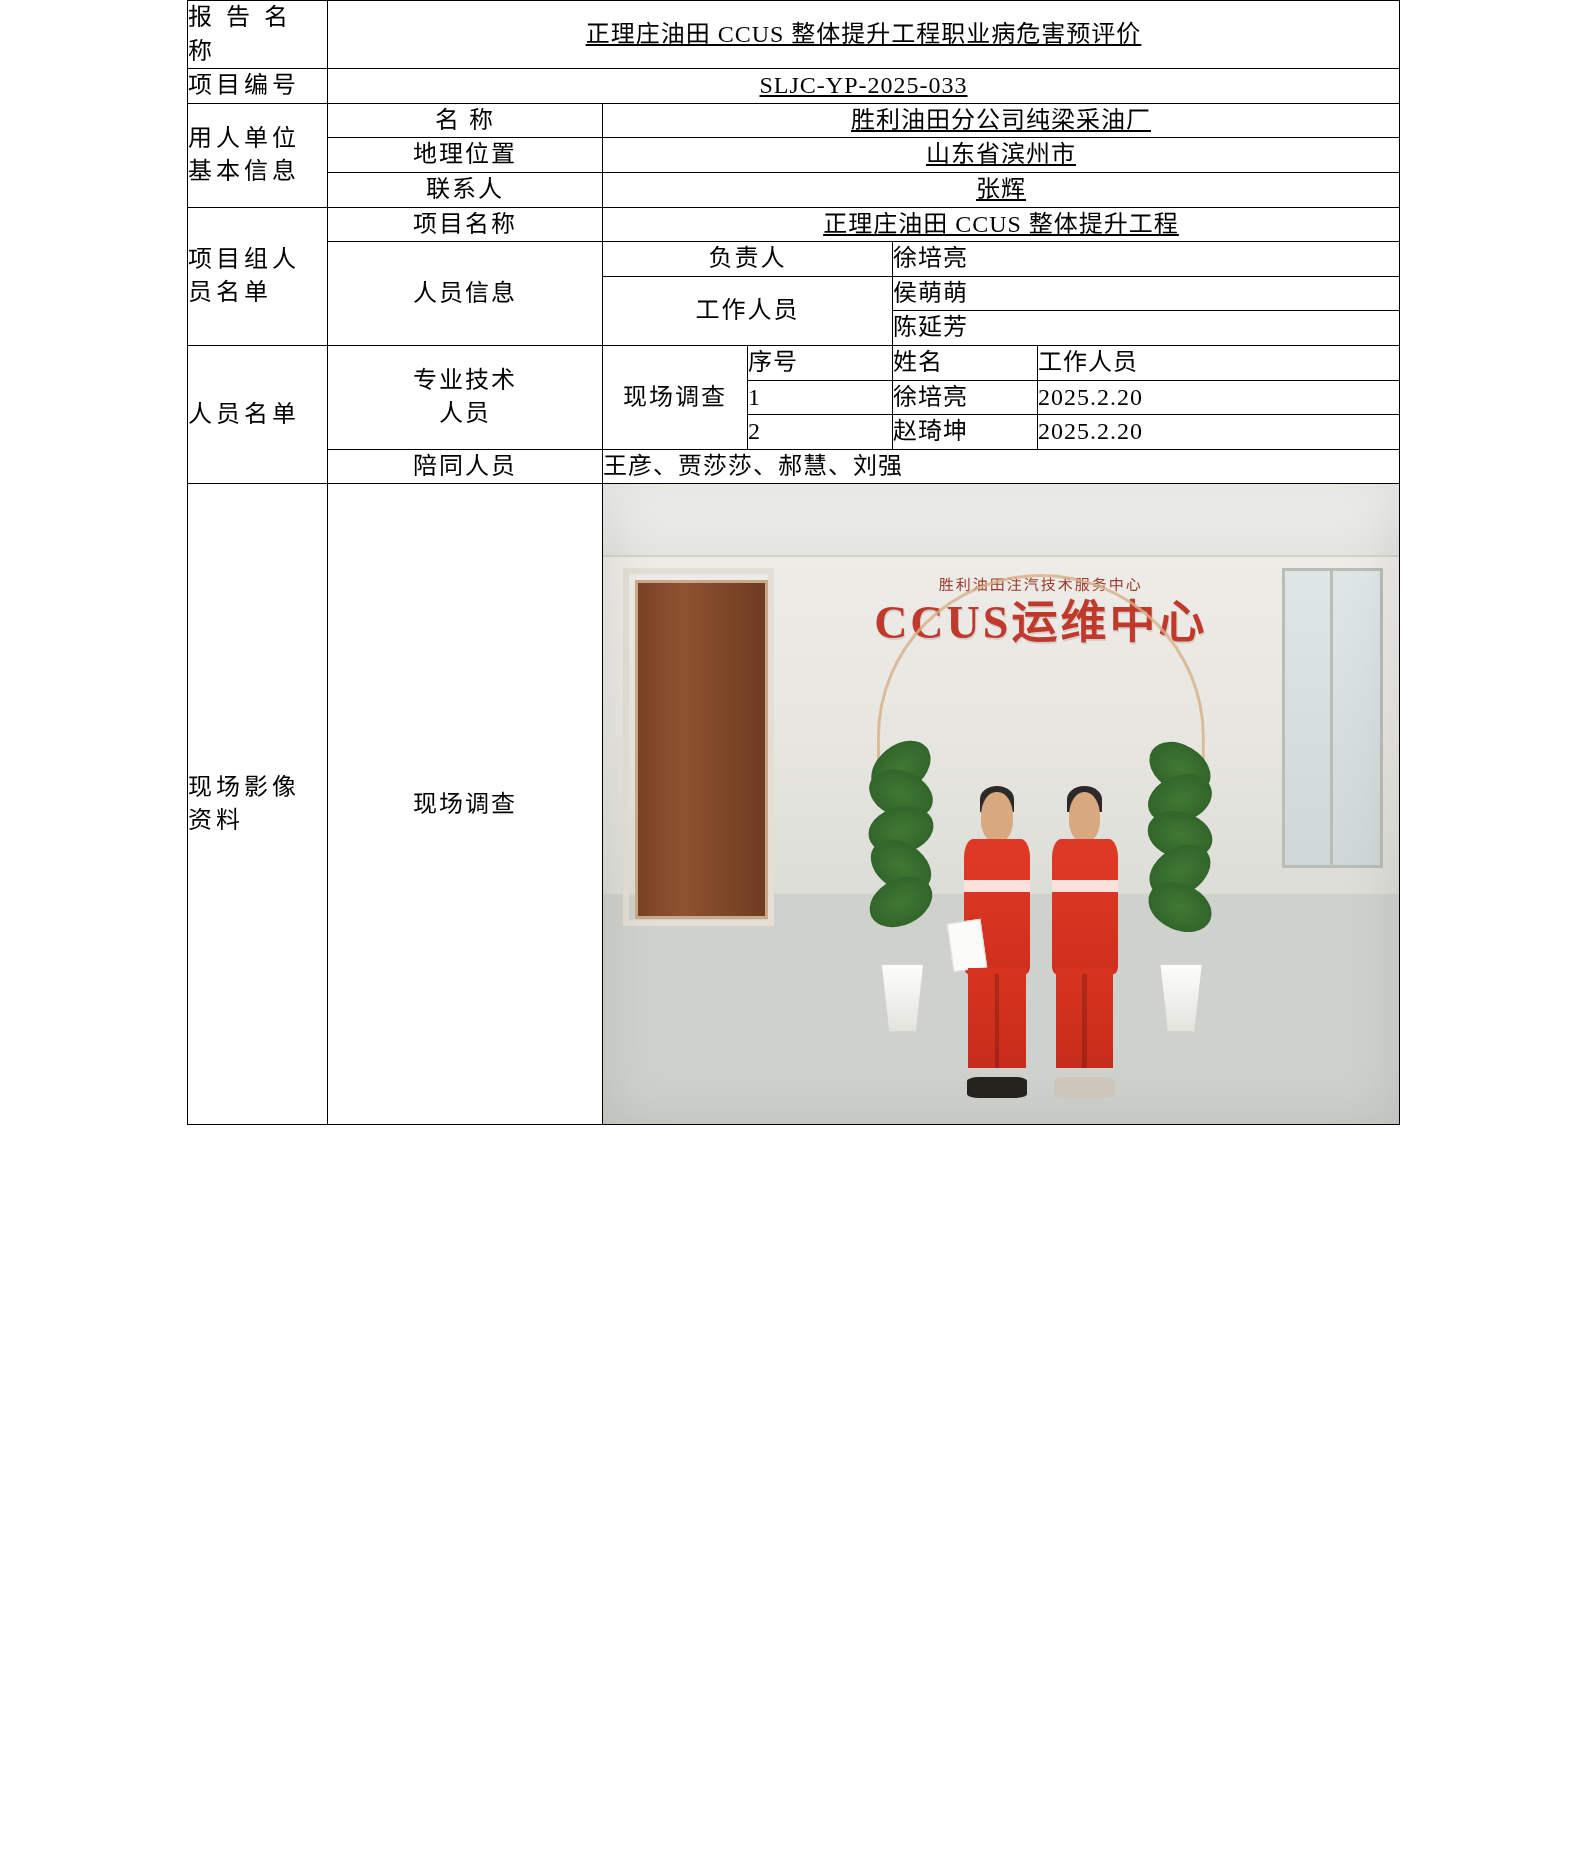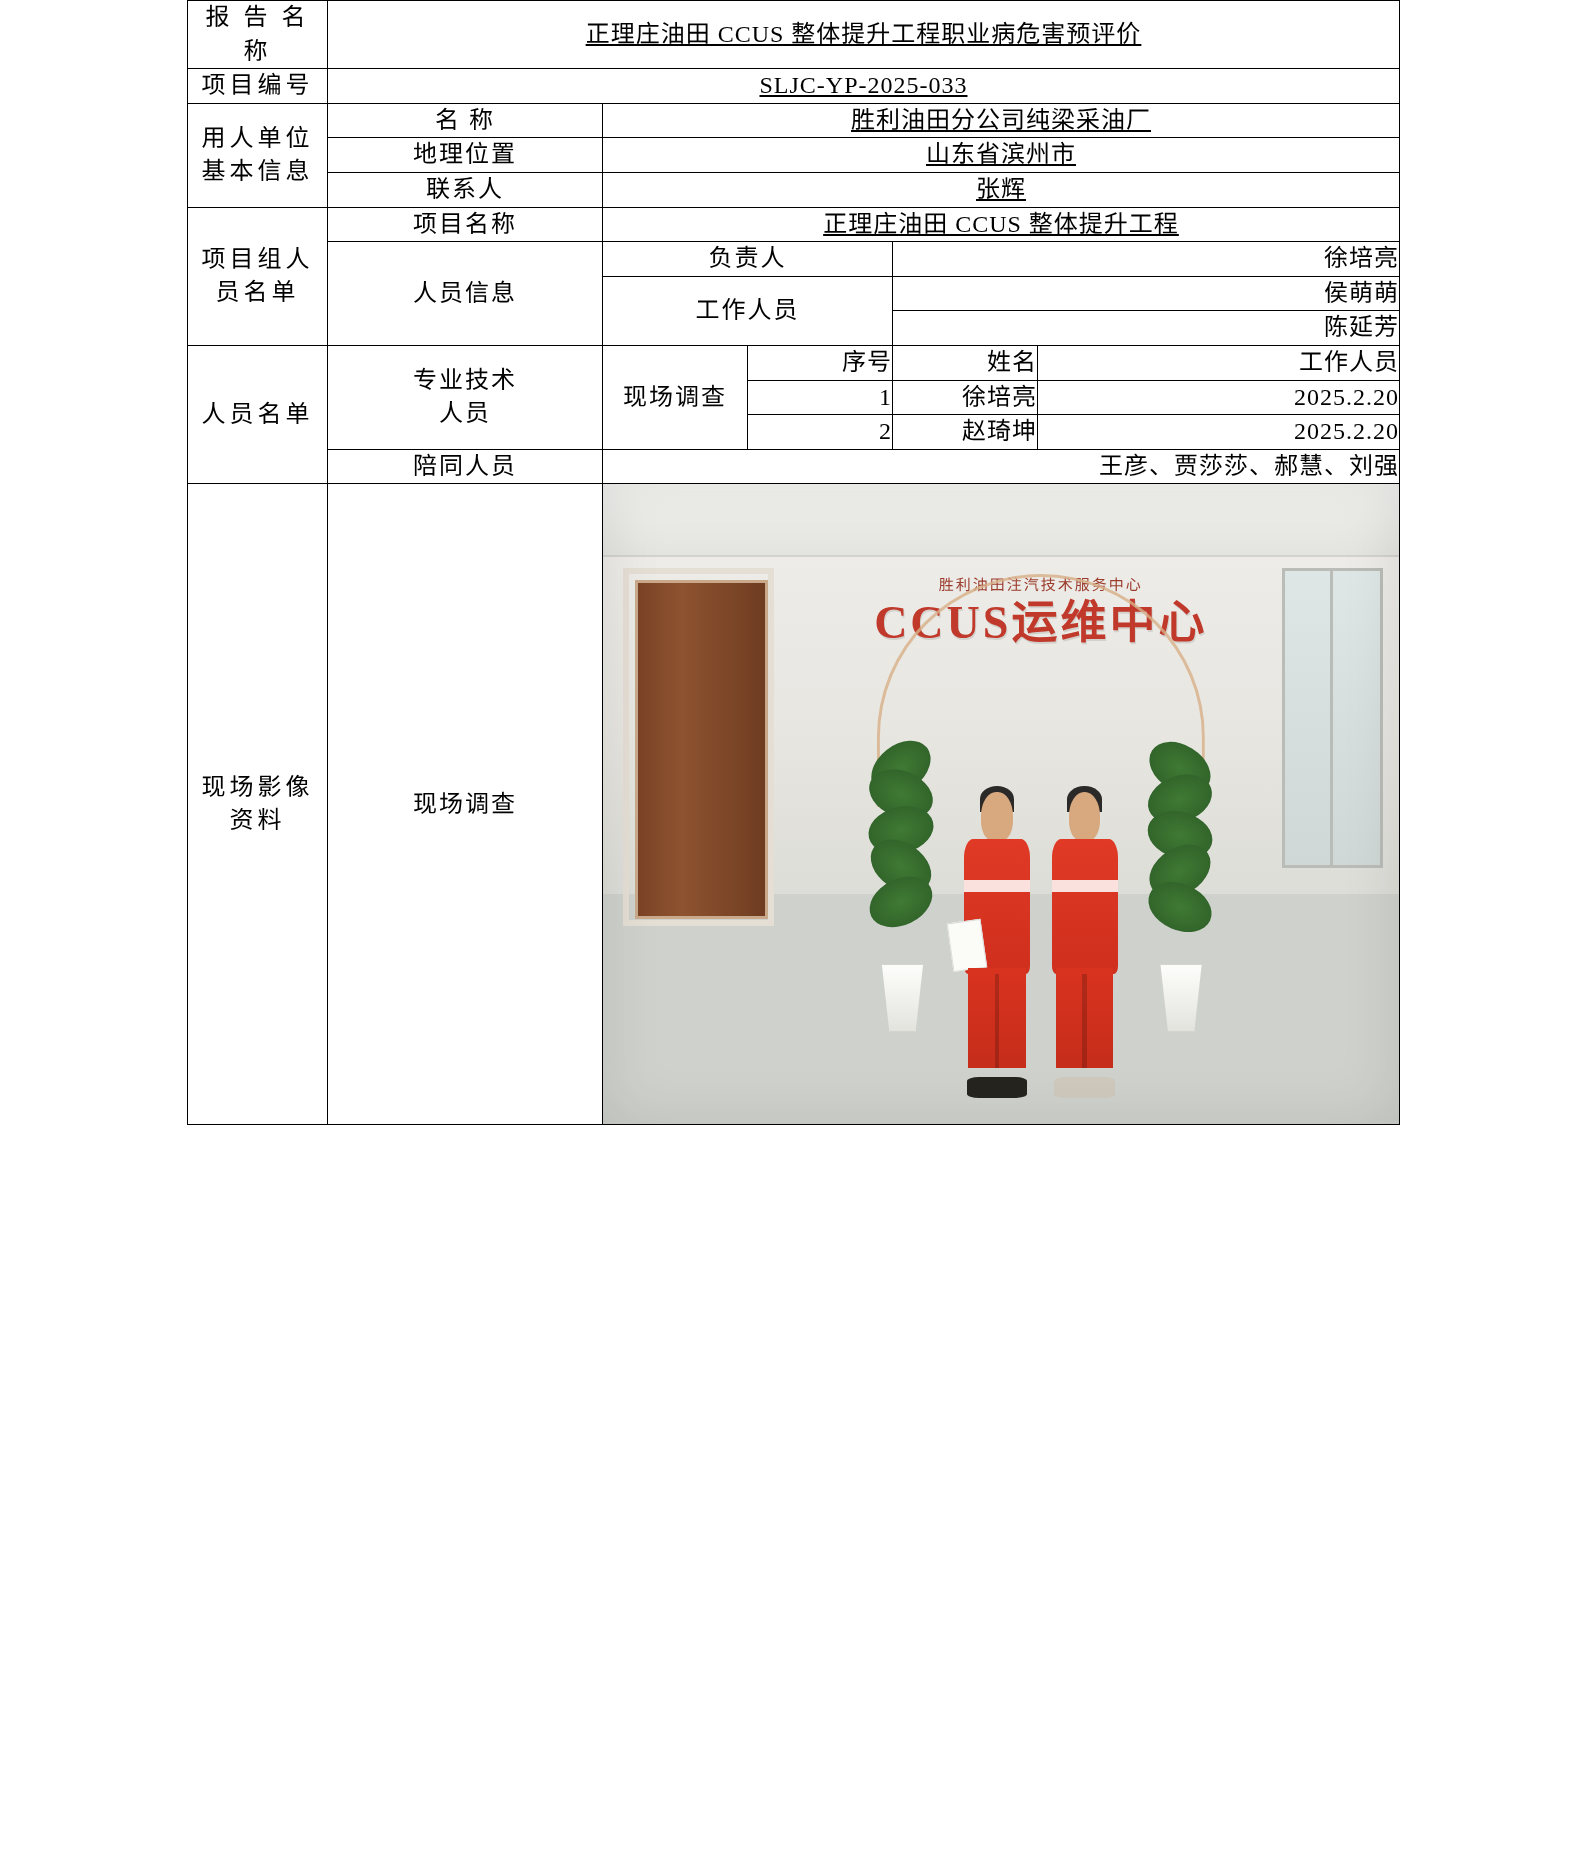--- a/index.html
+++ b/index.html
@@ -37,40 +37,40 @@
     table-layout: fixed;
   }
   table.main td {
     border: 1.6px solid #000;
     padding: 0;
     vertical-align: middle;
     font-size: 24px;
     line-height: 1.4;
   }
   .label-lg {
-    text-align: center;
+    text-align: left;
     font-size: 26px;
     letter-spacing: 4px;
     padding: 14px 6px;
   }
   .label-md {
     text-align: center;
     font-size: 25px;
     padding: 14px 16px;
     letter-spacing: 2px;
   }
   .value-center {
     text-align: center;
     font-size: 25px;
     padding: 16px 10px;
     letter-spacing: 1px;
     text-decoration: underline;
   }
   .value-left {
-    text-align: right;
+    text-align: left;
     font-size: 25px;
     padding: 14px 18px;
     letter-spacing: 1px;
   }
   .stack-2line {
     line-height: 1.85;
     margin-top: 18px;
   }
   
   .photo-cell {

